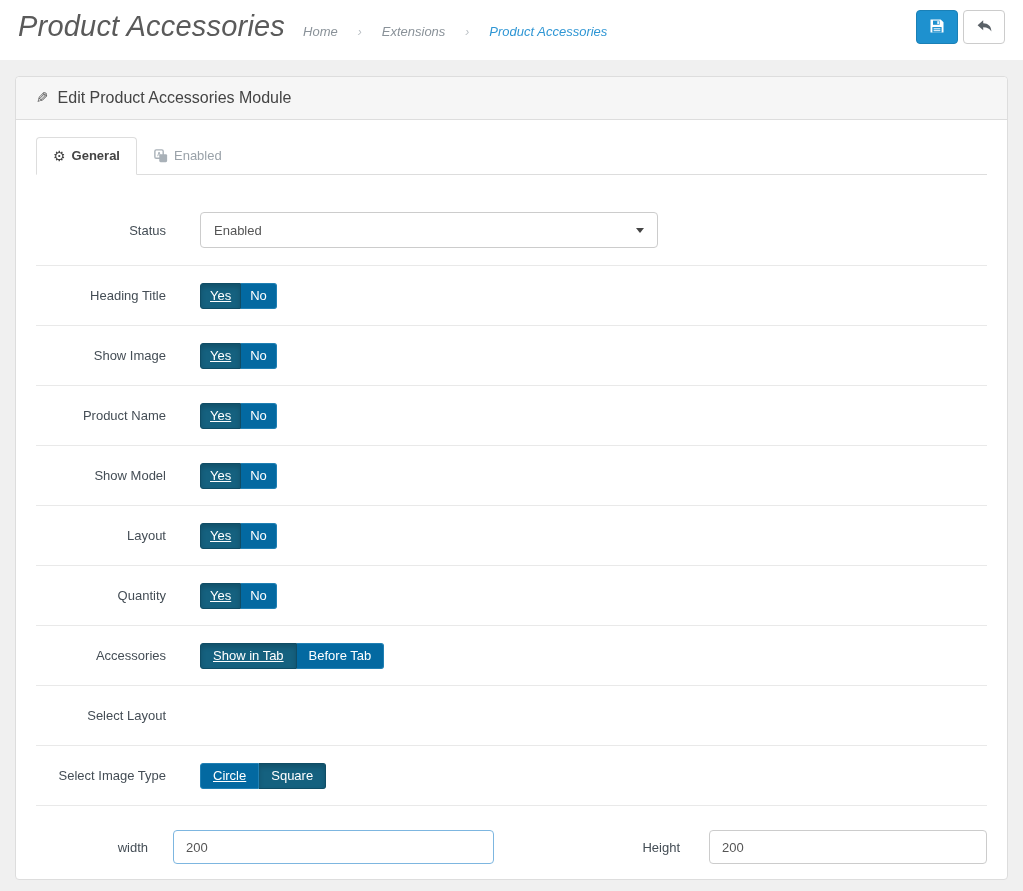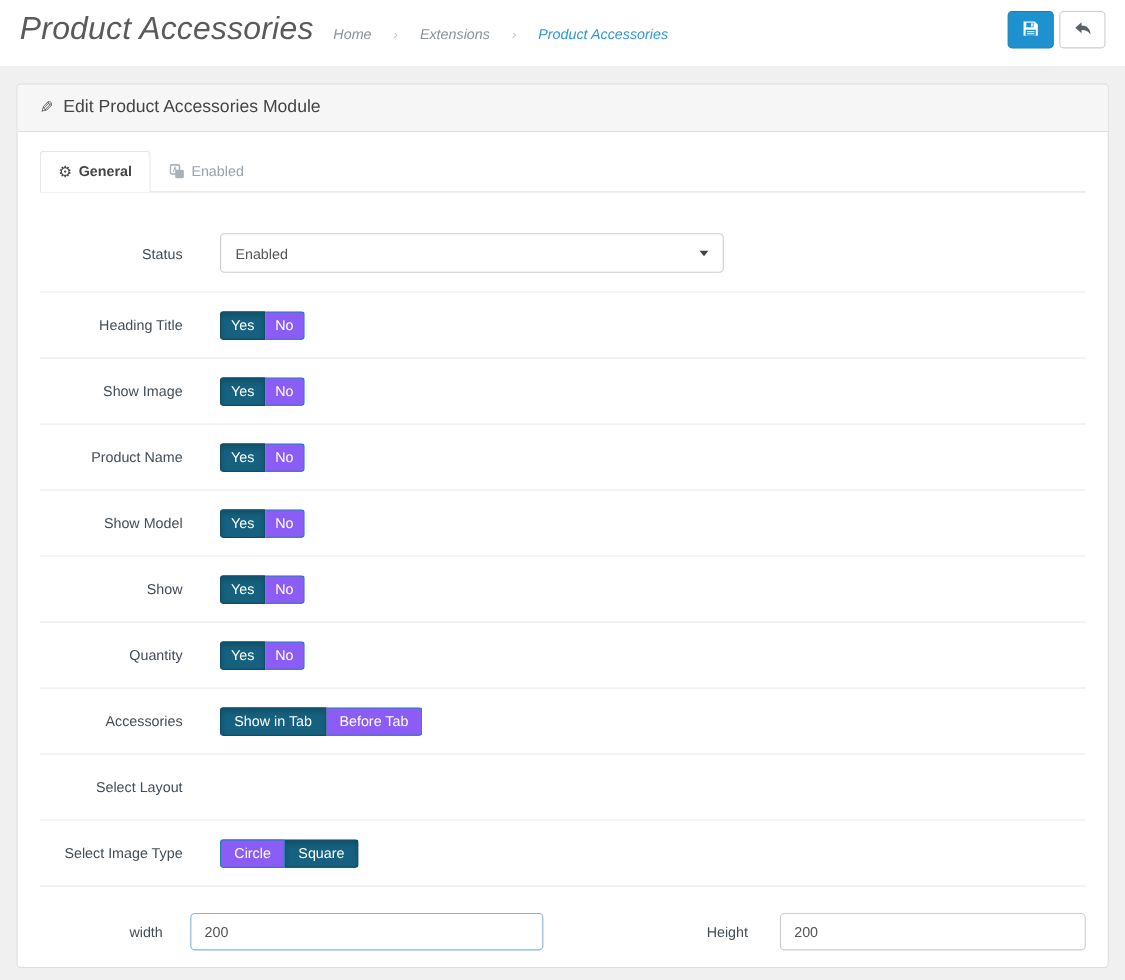--- a/index.html
+++ b/index.html
@@ -76,23 +76,23 @@
   }
   .caret {
     width:0; height:0; border-left:4px solid transparent; border-right:4px solid transparent;
     border-top:5px solid #444;
   }
 
   
   .btn-group { display:inline-flex; }
   .tbtn {
     font-size:13px; line-height:16px; padding:4px 9px; color:#fff; cursor:pointer;
-    background:#8b5cf6; border:1px solid #2080b4; white-space:nowrap;
-  }
-  .btn-group .tbtn:first-child { border-radius:3px 0 0 3px; }
+    background:#0369a1; border:1px solid #2080b4; white-space:nowrap;
+  }
+  .btn-group .tbtn:first-child { border-radius:3px 0 0 3px;text-decoration:underline; }
   .btn-group .tbtn:last-child { border-radius:0 3px 3px 0; border-left:none; }
   .tbtn.active {
     background:#15617f; border-color:#0f4d66;
     box-shadow:inset 0 3px 5px rgba(0,0,0,.18);
   }
   .tbtn.wide { padding:4px 12px; }
 
   
   .dims-row { display:flex; }
   .dim-left { display:flex; align-items:center; width:479px; flex-shrink:0; }
@@ -213,21 +213,21 @@
           <div class="label">Show Model</div>
           <div class="control">
             <div class="btn-group">
               <span class="tbtn active">Yes</span>
               <span class="tbtn">No</span>
             </div>
           </div>
         </div>
 
         <div class="form-row">
-          <div class="label">Show</div>
+          <div class="label">Layout</div>
           <div class="control">
             <div class="btn-group">
               <span class="tbtn active">Yes</span>
               <span class="tbtn">No</span>
             </div>
           </div>
         </div>
 
         <div class="form-row">
           <div class="label">Quantity</div>

